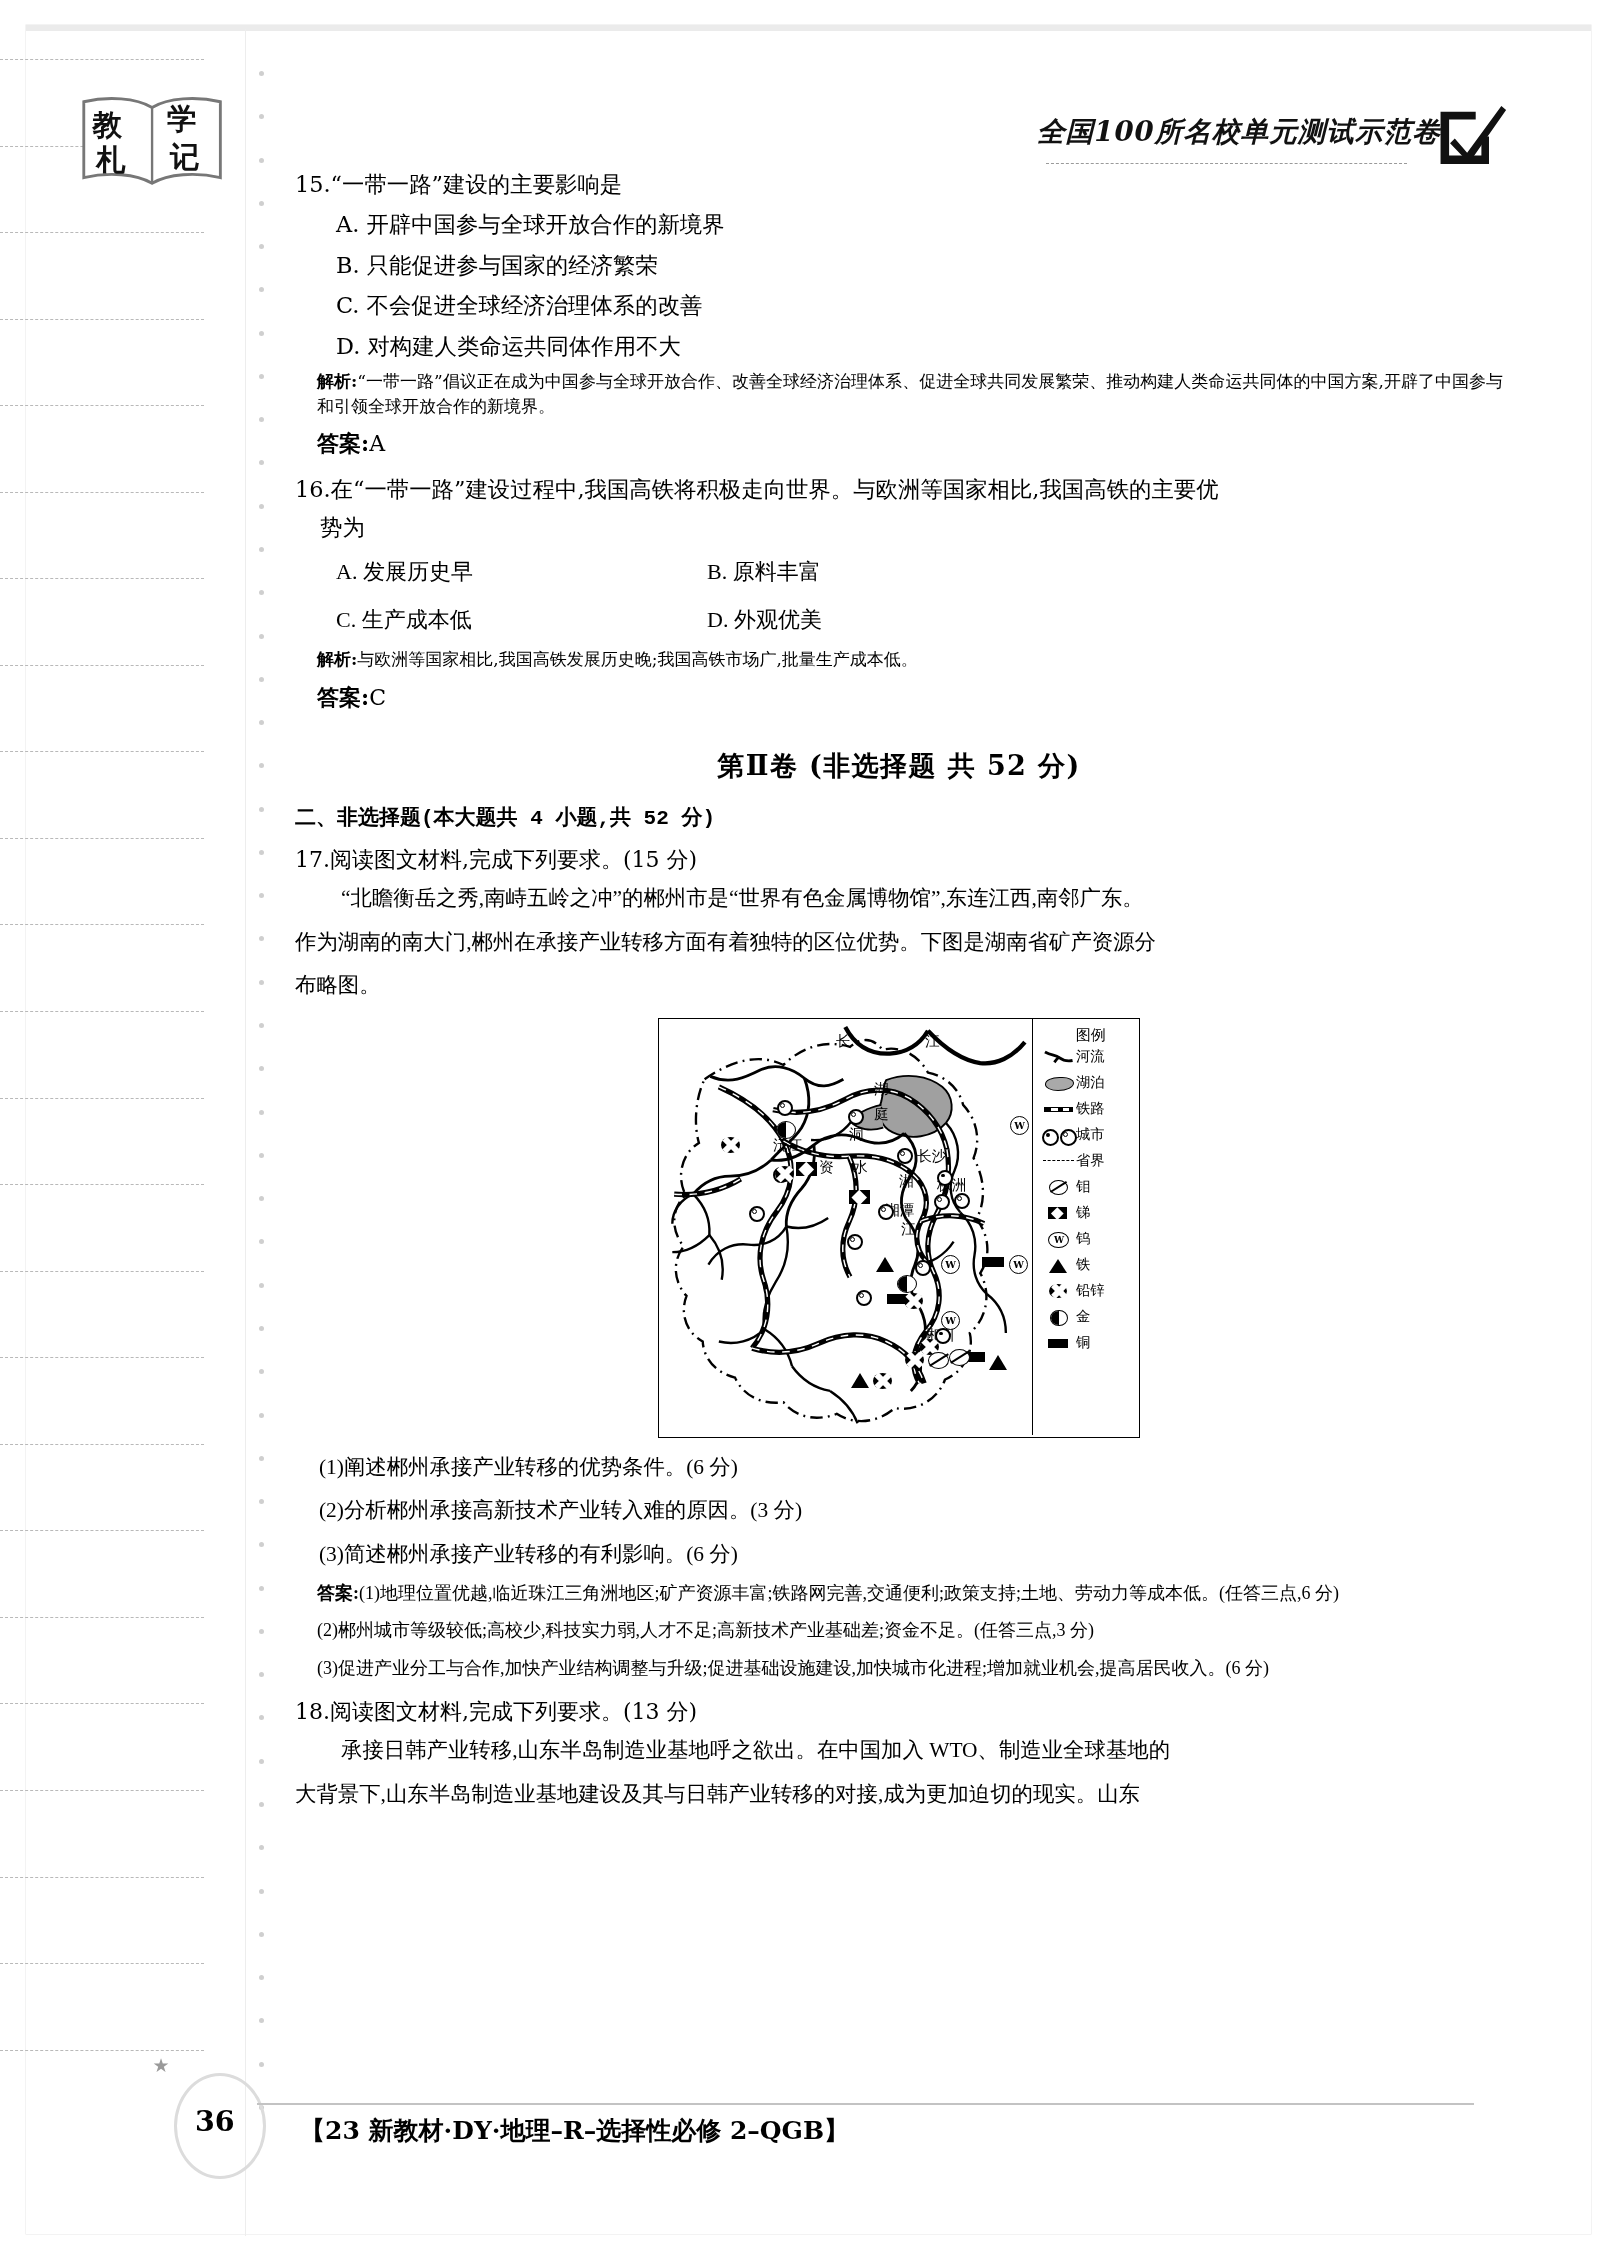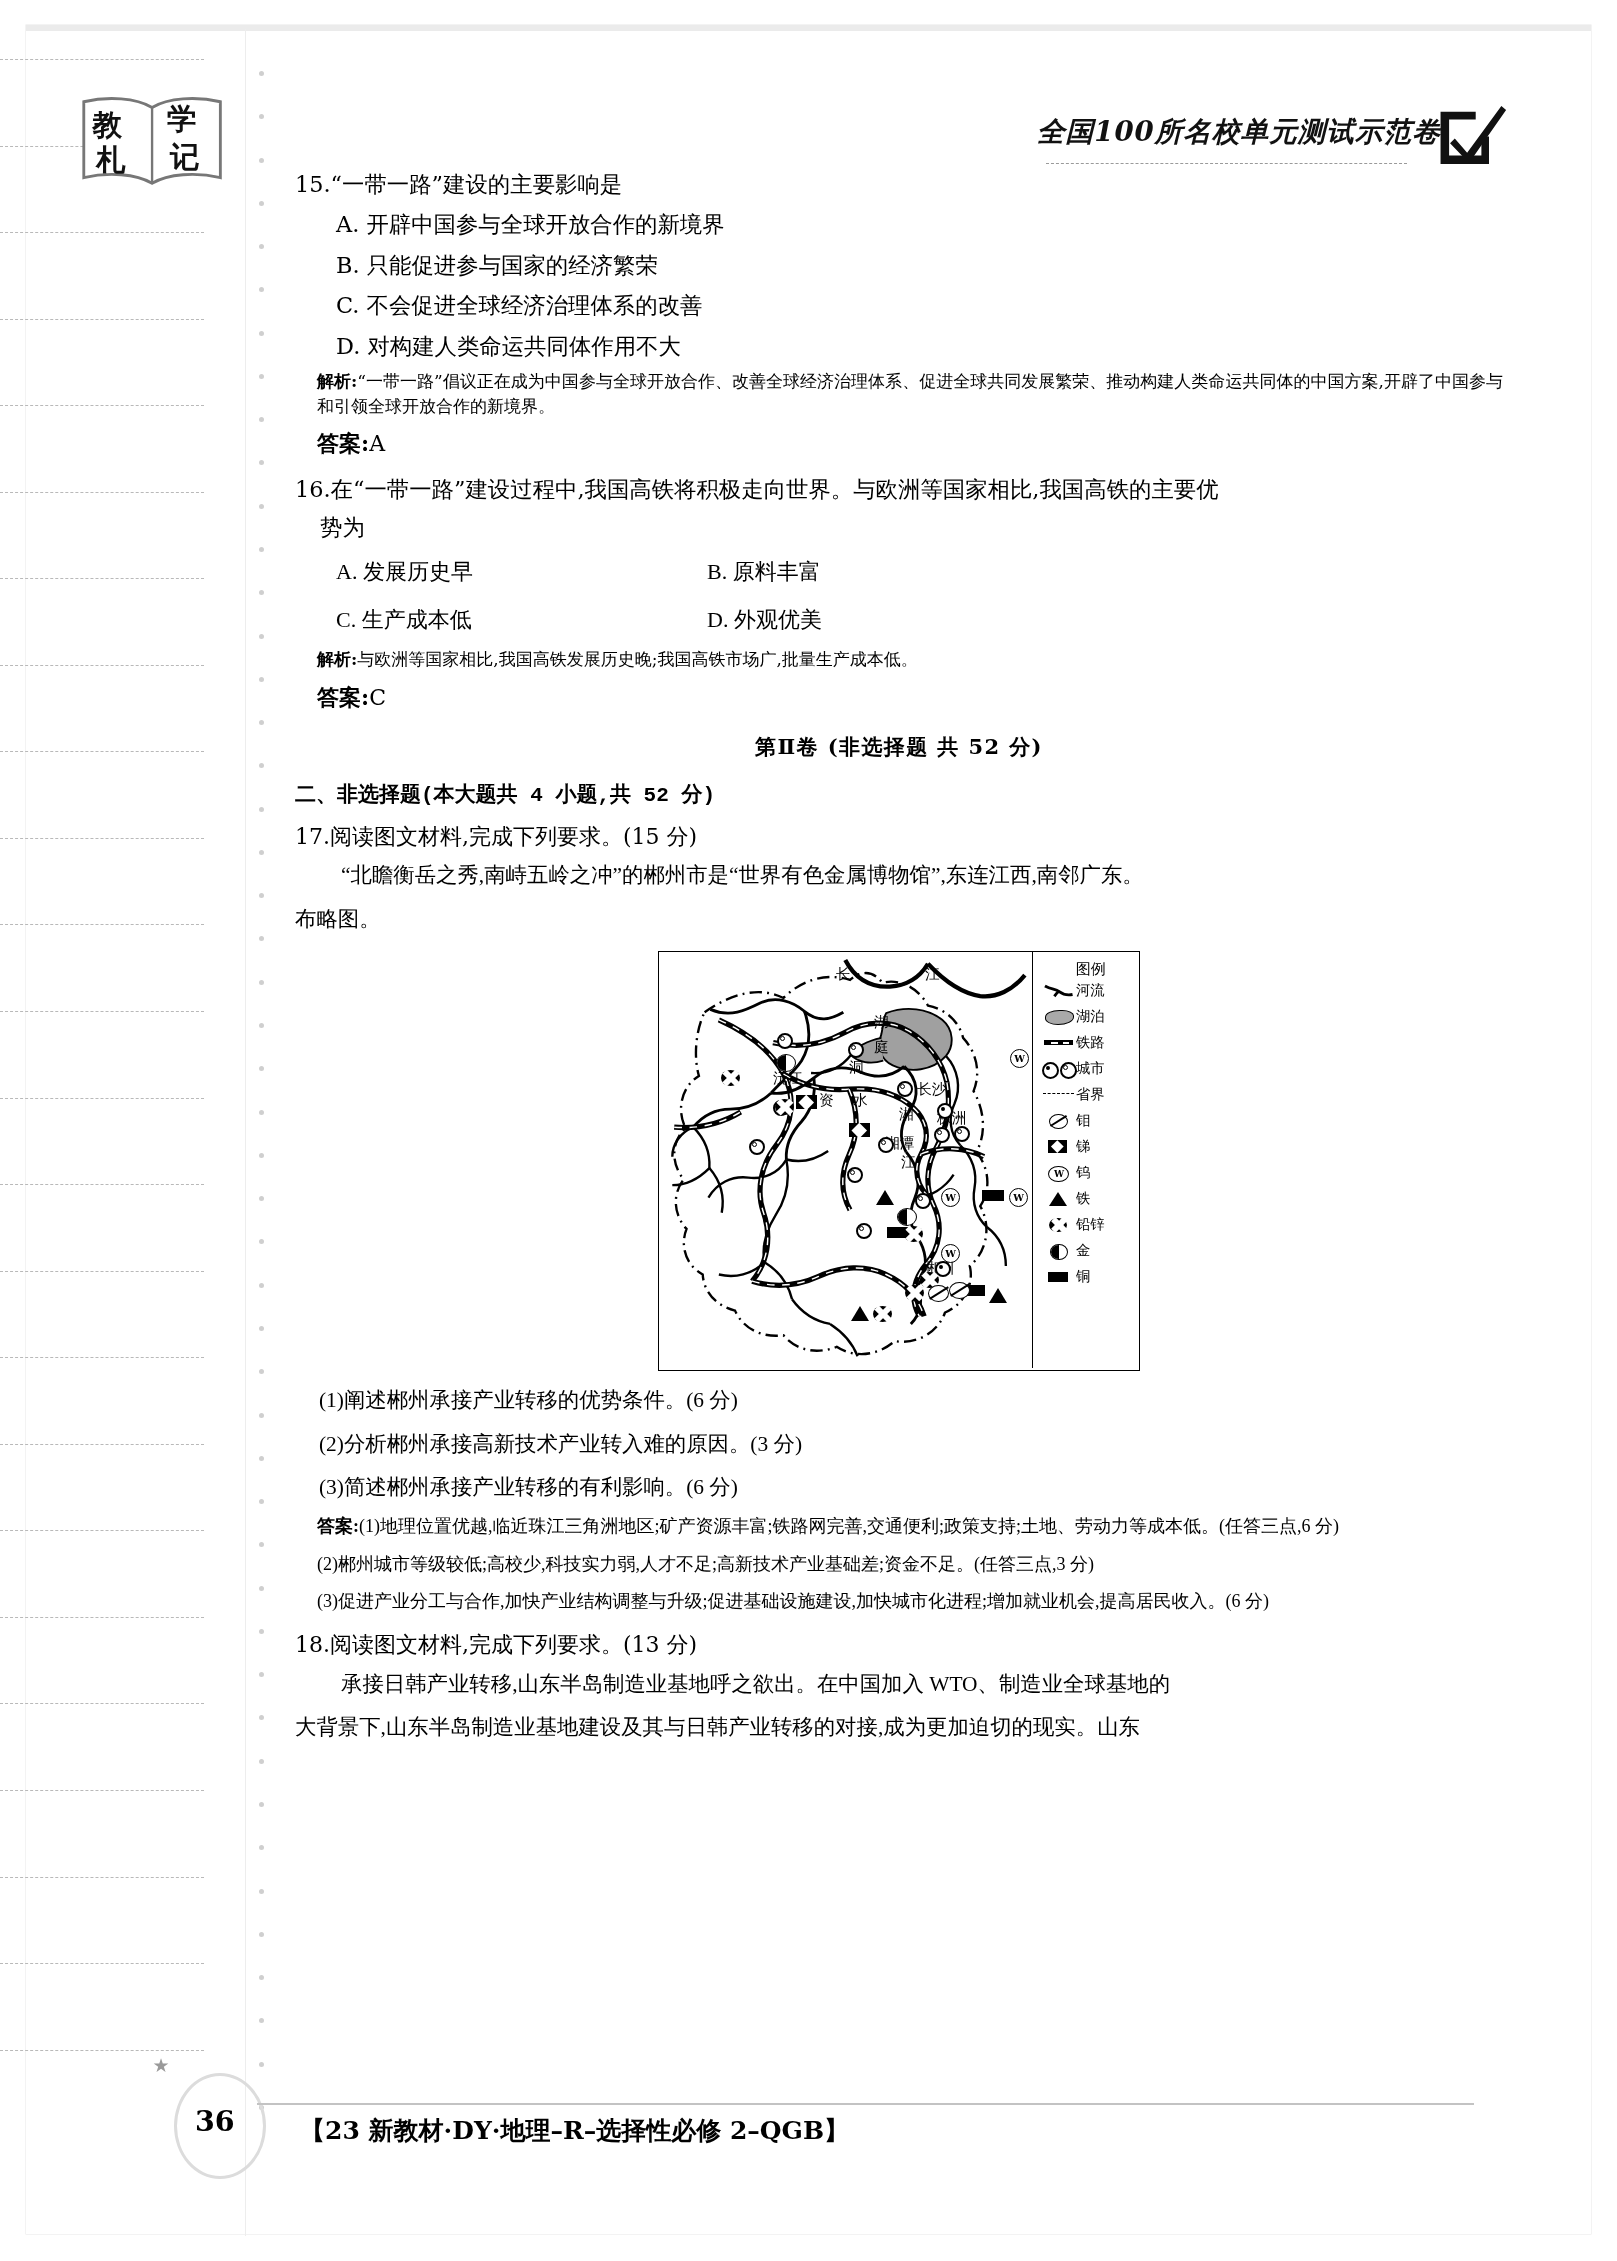--- a/index.html
+++ b/index.html
@@ -78,21 +78,21 @@
     font-size:17px;line-height:1.42;margin-top:12.4px;
     font-family:"DejaVu Serif",serif;
     text-align:justify;
   }
   .note b{font-weight:bold;}
   .answer{
     font-size:22px;margin-top:11.4px;font-family:"DejaVu Serif",serif;
   }
   .answer b{font-weight:bold;}
   .sec-title{
-    text-align:center;font-size:21px;font-weight:bold;margin-top:20px;
+    text-align:center;font-size:27px;font-weight:bold;margin-top:35px;
     font-family:"DejaVu Serif",serif;letter-spacing:1.4px;
   }
   .sec-sub{
     font-size:21px;font-weight:bold;margin-top:19px;font-family:Liberation Mono, monospace;
   }
   .para{
     font-size:21.4px;line-height:1.46;margin-top:12.4px;text-indent:46px;text-align:justify;
   }
   .subq{ font-size:21.4px;margin-top:14.3px;padding-left:24px; }
   .ans-block{ font-size:18px;line-height:1.5;margin-top:12.4px;text-align:justify; }
@@ -312,20 +312,21 @@
     </div>
     <div class="answer" style="padding-left:22px;">
       <b>答案:</b><span>C</span>
     </div>
 
     <div class="sec-title">第Ⅱ卷 (非选择题  共 52 分)</div>
     <div class="sec-sub">二、非选择题(本大题共 4 小题,共 52 分)</div>
 
     <div class="q-line" style="font-size:22px;margin-top:18px;">17.阅读图文材料,完成下列要求。(15 分)</div>
     <div class="para" style="text-indent:46px;">“北瞻衡岳之秀,南峙五岭之冲”的郴州市是“世界有色金属博物馆”,东连江西,南邻广东。</div>
+    <div class="para" style="text-indent:0;">作为湖南的南大门,郴州在承接产业转移方面有着独特的区位优势。下图是湖南省矿产资源分</div>
     <div class="para" style="text-indent:0;">布略图。</div>
 
     <div id="figure">
 
       <div id="map-area">
         <svg width="373" height="416" viewBox="0 0 785 874">
 
           <path d="M96 126 C150 88,210 70,262 96 C300 58,352 42,402 58 C428 36,452 40,470 64
                    C510 54,548 78,566 112 C604 120,632 146,640 180
                    C668 210,678 252,662 292 C684 330,690 380,668 420

